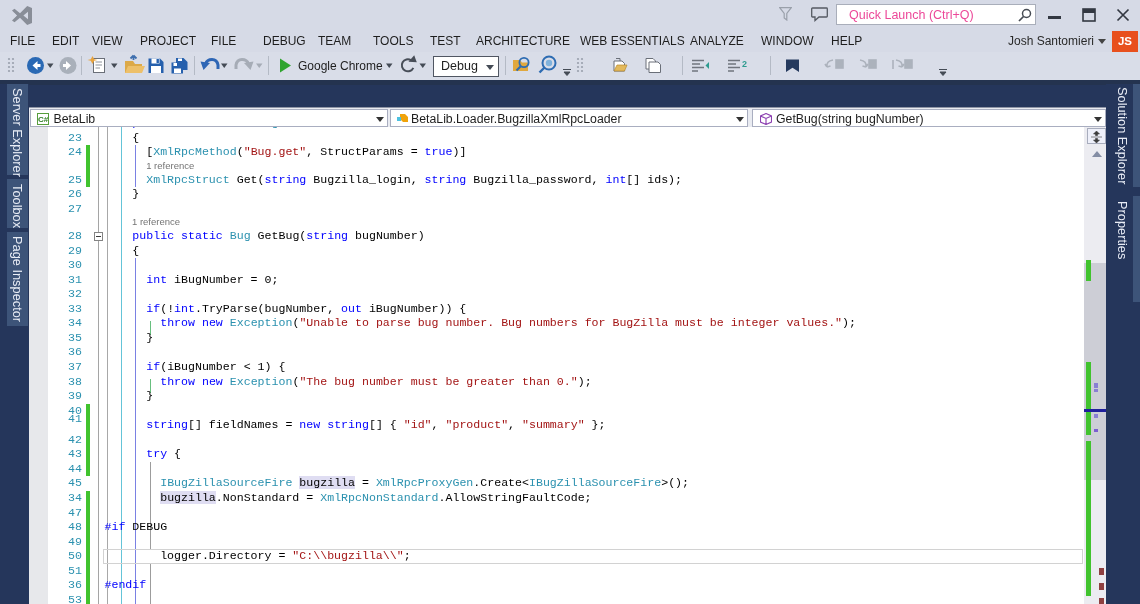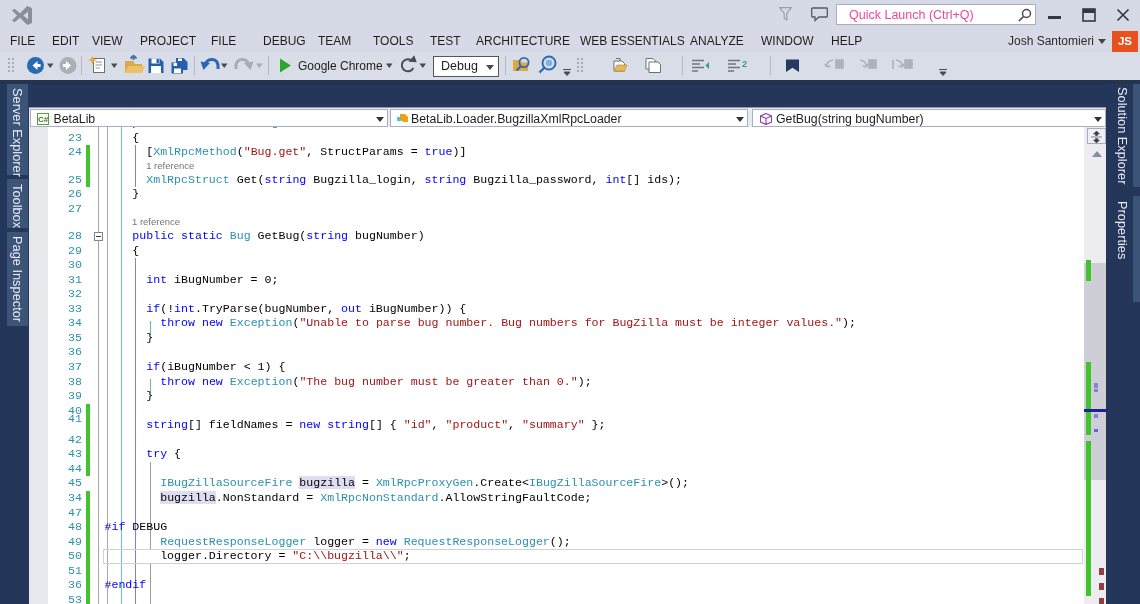--- a/index.html
+++ b/index.html
@@ -281,21 +281,20 @@
   <div class="cd" style="top:320.3px">      <span class="k">try</span> {</div>
   <div class="ln" style="top:334.85px">44</div>
   <div class="ln" style="top:349.4px">45</div>
   <div class="cd" style="top:349.4px">        <span class="t">IBugZillaSourceFire</span> <span class="hl">bugzilla</span> = <span class="t">XmlRpcProxyGen</span>.Create&lt;<span class="t">IBugZillaSourceFire</span>&gt;();</div>
   <div class="ln" style="top:363.95px">34</div>
   <div class="cd" style="top:363.95px">        <span class="hl">bugzilla</span>.NonStandard = <span class="t">XmlRpcNonStandard</span>.AllowStringFaultCode;</div>
   <div class="ln" style="top:378.5px">47</div>
   <div class="ln" style="top:393.05px">48</div>
   <div class="cd" style="top:393.05px"><span class="k">#if</span> DEBUG</div>
   <div class="ln" style="top:407.6px">49</div>
-  <div class="cd" style="top:407.6px">        <span class="t">RequestResponseLogger</span> logger = <span class="k">new</span> <span class="t">RequestResponseLogger</span>();</div>
   <div class="ln" style="top:422.15px">50</div>
   <div class="cd" style="top:422.15px">        logger.Directory = <span class="s">"C:\\bugzilla\\"</span>;</div>
   <div class="ln" style="top:436.7px">51</div>
   <div class="ln" style="top:451.25px">36</div>
   <div class="cd" style="top:451.25px"><span class="k">#endif</span></div>
   <div class="ln" style="top:465.8px">53</div>
 </div>
 </div>
 
 <div id="sb">

